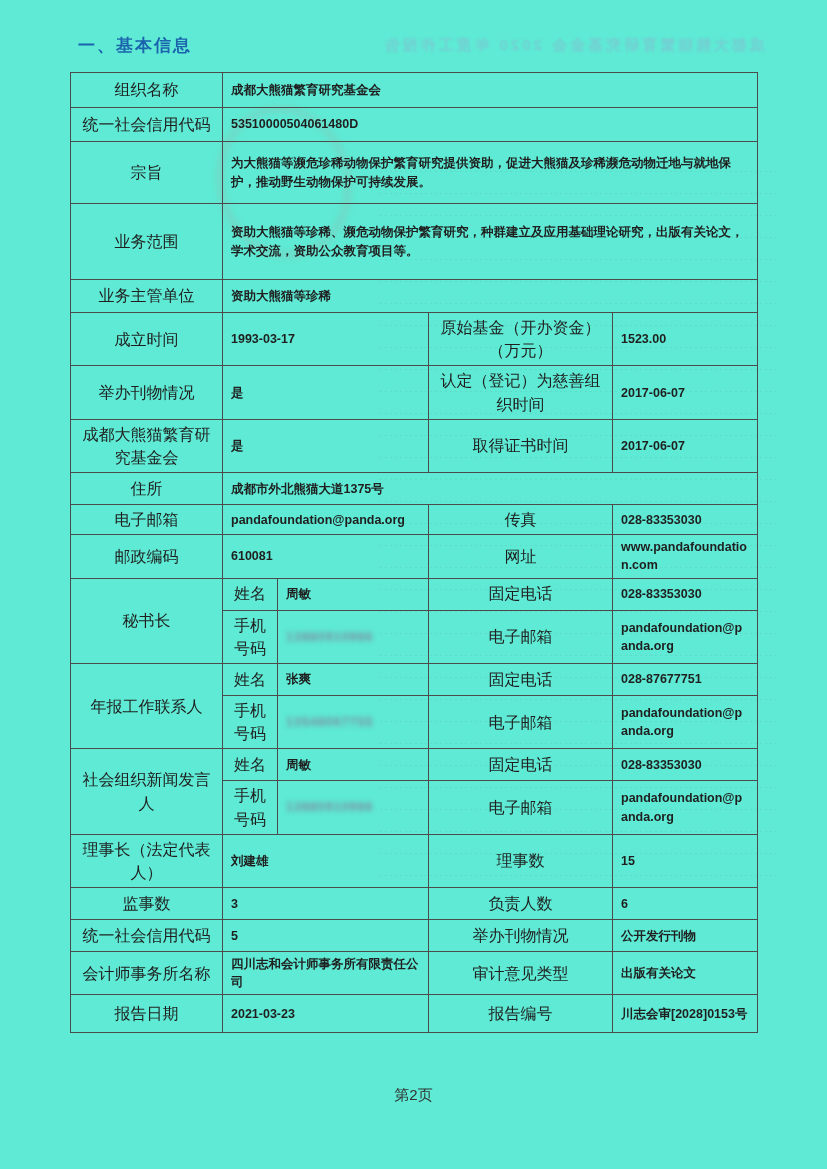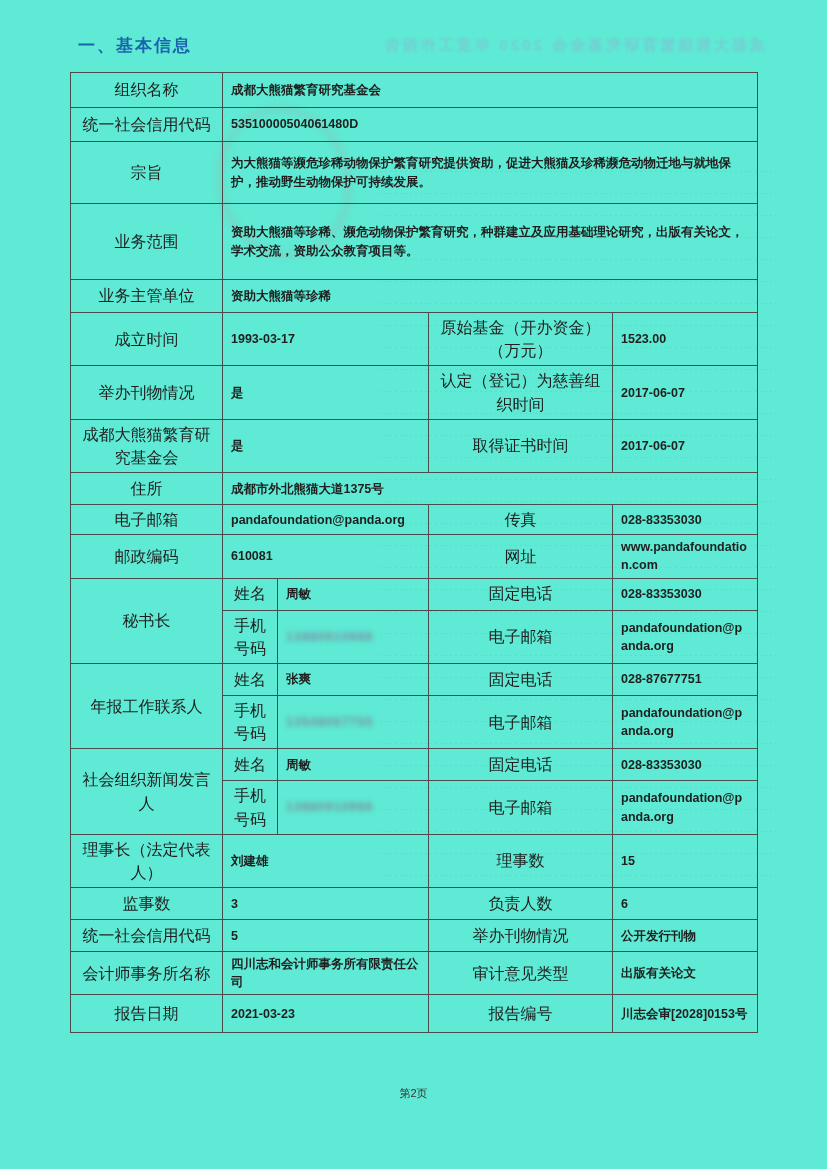--- a/index.html
+++ b/index.html
@@ -57,21 +57,21 @@
   }
   td.lbl{text-align:center;padding:3px 2px;font-size:16px;}
   td.sublbl{text-align:center;padding:3px 2px;font-size:16px;}
   td.val{text-align:left;font-weight:bold;}
   td.top{vertical-align:top;padding-top:7px;}
   .redacted{filter:blur(2.6px);color:#7d8aa0;letter-spacing:1px;}
 
   
   .page-footer{
     position:absolute;left:70px;top:1086px;width:687px;
-    text-align:center;font-size:11px;color:#333;
+    text-align:center;font-size:15px;color:#333;
   }
 </style>
 </head>
 <body>
 
 <div class="page">
 
   <div class="bleed-header">成都大熊猫繁育研究基金会 2020 年度工作报告</div>
   <div class="seal-artifact"></div>
 

